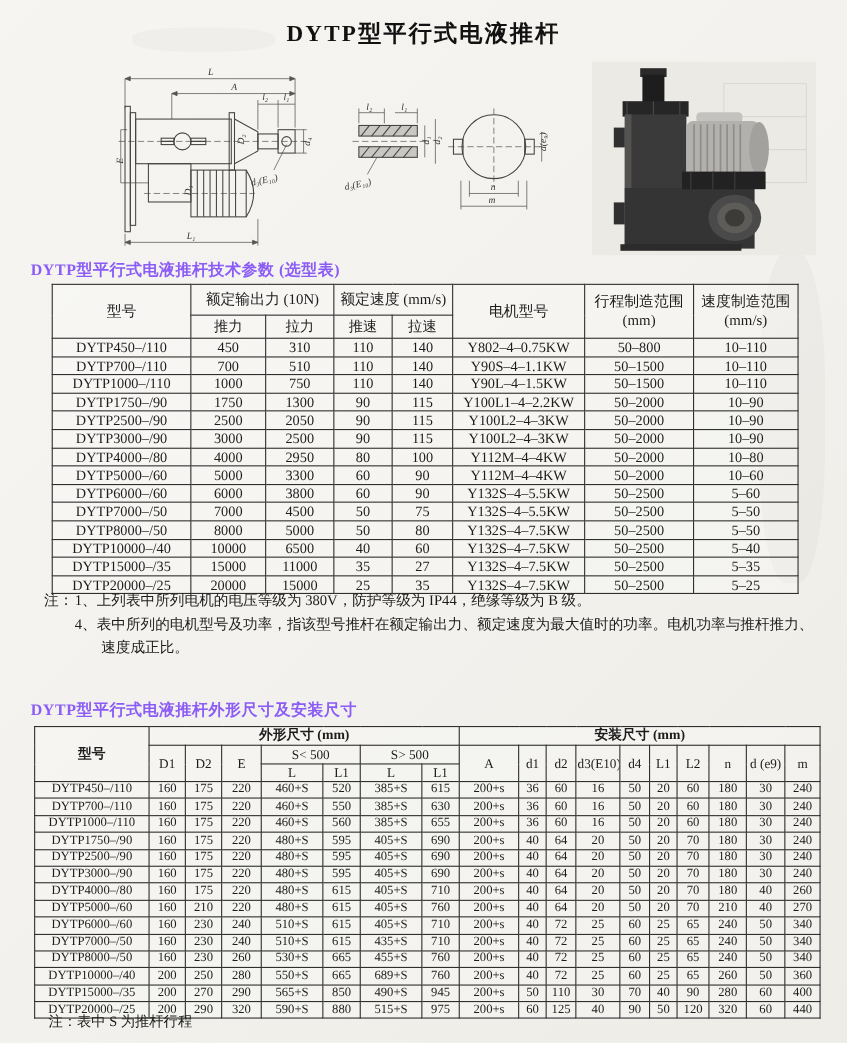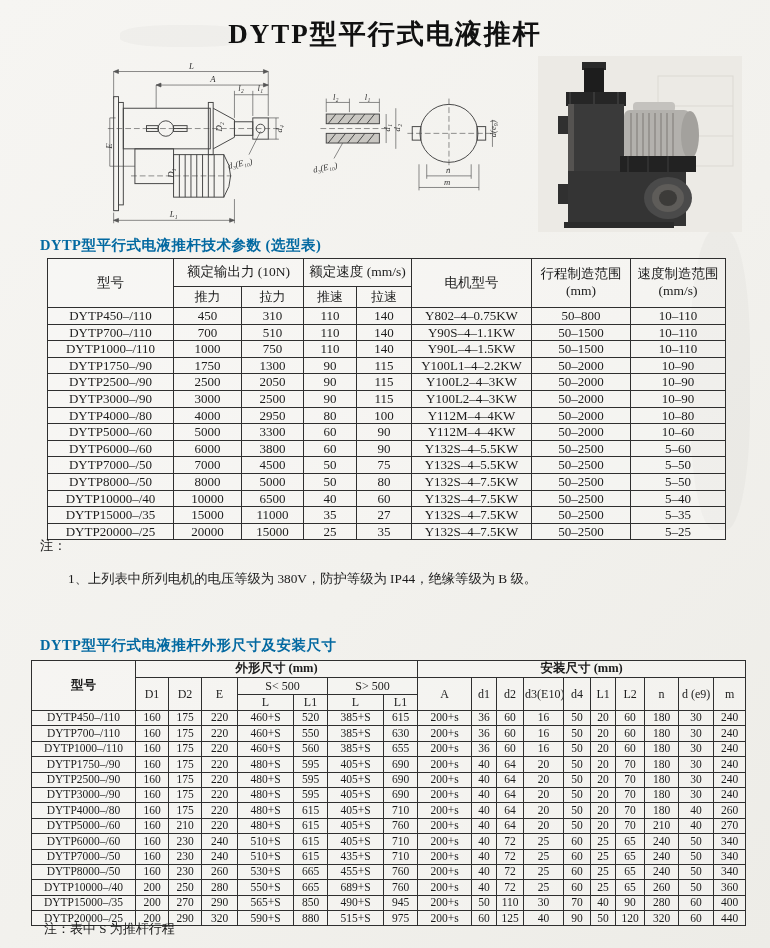--- a/index.html
+++ b/index.html
@@ -3,44 +3,44 @@
 <meta charset="utf-8">
 <style>
   html,body{margin:0;padding:0;}
   body{
     width:770px;height:948px;position:relative;overflow:hidden;
     background:linear-gradient(135deg,#f6f5f2 0%,#f2f1ed 55%,#edecE7 100%);
     font-family:"Liberation Serif","DejaVu Serif",serif;color:#1c1c1c;
   }
   .smudge{position:absolute;background:rgba(60,60,60,0.03);border-radius:40%;pointer-events:none;}
   .page-title{position:absolute;top:16px;left:0;width:100%;text-align:center;
-    font-size:27px;font-weight:bold;letter-spacing:2px;color:#111;}
+    font-size:21px;font-weight:bold;letter-spacing:2px;color:#111;}
   .figure-row{position:absolute;top:56px;left:28px;width:714px;height:178px;}
   .drawing{position:absolute;left:70px;top:2px;width:470px;height:172px;}
   .photo{position:absolute;left:510px;top:0;width:204px;height:176px;}
-  .sec-heading{position:absolute;left:40px;font-size:14.5px;font-weight:600;color:#0369a1;letter-spacing:0.5px;}
+  .sec-heading{position:absolute;left:28px;font-size:14.5px;font-weight:600;color:#8b5cf6;letter-spacing:0.5px;}
   #h1{top:236px;} #h2{top:636px;}
   .tbl{border-collapse:collapse;table-layout:fixed;background:rgba(255,255,255,0.25);}
   .tbl th,.tbl td{border:1px solid #2f2f2f;text-align:center;vertical-align:middle;
     padding:0 1px;font-weight:normal;overflow:hidden;white-space:nowrap;}
   .tbl th{white-space:pre-line;line-height:1.25;}
   #t1wrap{position:absolute;top:258px;left:47px;width:678px;}
   #t1{width:678px;font-size:13px;}
   #t1 thead tr.r1 th{height:27px;font-size:13.5px;}
   #t1 thead tr.r2 th{height:20px;font-size:13px;}
   #t1 tbody td{height:15.6px;line-height:1.05;font-size:13px;}
   #t2wrap{position:absolute;top:660px;left:31px;width:714px;}
   #t2{width:714px;font-size:11.5px;}
   #t2 thead tr.r1 th{height:16px;font-size:12.5px;font-weight:bold;}
   #t2 thead tr.r2 th{height:16px;font-size:12px;}
   #t2 thead tr.r3 th{height:14px;font-size:12px;}
   #t2 tbody td{height:14.4px;line-height:1.0;font-size:11.5px;}
   .notes{position:absolute;top:535px;left:40px;width:700px;font-size:13.3px;line-height:21.5px;}
   .notes-label{position:absolute;left:0;top:0;}
-  .note{margin-left:28px;padding-left:24px;text-indent:-24px;margin-top:33px;}
+  .note{margin-left:28px;padding-left:24px;text-indent:-24px;}
   .foot-note{position:absolute;top:920px;left:44px;font-size:13px;}
   svg text{font-family:"Liberation Serif","DejaVu Serif",serif;}
   .dimtxt{font-size:9px;font-style:italic;fill:#333;}
 </style>
 </head>
 <body>
 
 <div class="smudge" style="left:120px;top:25px;width:130px;height:22px;"></div>
 <div class="smudge" style="left:690px;top:230px;width:60px;height:300px;"></div>
 <div class="smudge" style="left:560px;top:200px;width:150px;height:26px;"></div>
@@ -393,20 +393,21 @@
           <td>50–2500</td>
           <td>5–25</td>
         </tr>
       </tbody>
   </table>
 </div>
 
 <div class="notes">
   <span class="notes-label">注：</span>
   <div class="note">1、上列表中所列电机的电压等级为 380V，防护等级为 IP44，绝缘等级为 B 级。</div>
+  <div class="note">4、表中所列的电机型号及功率，指该型号推杆在额定输出力、额定速度为最大值时的功率。电机功率与推杆推力、速度成正比。</div>
 </div>
 
 <div class="sec-heading" id="h2">DYTP型平行式电液推杆外形尺寸及安装尺寸</div>
 
 <div id="t2wrap">
   <table class="tbl" id="t2">
     <colgroup>
       <col style="width:104px">
         <col style="width:33px">
         <col style="width:33px">

